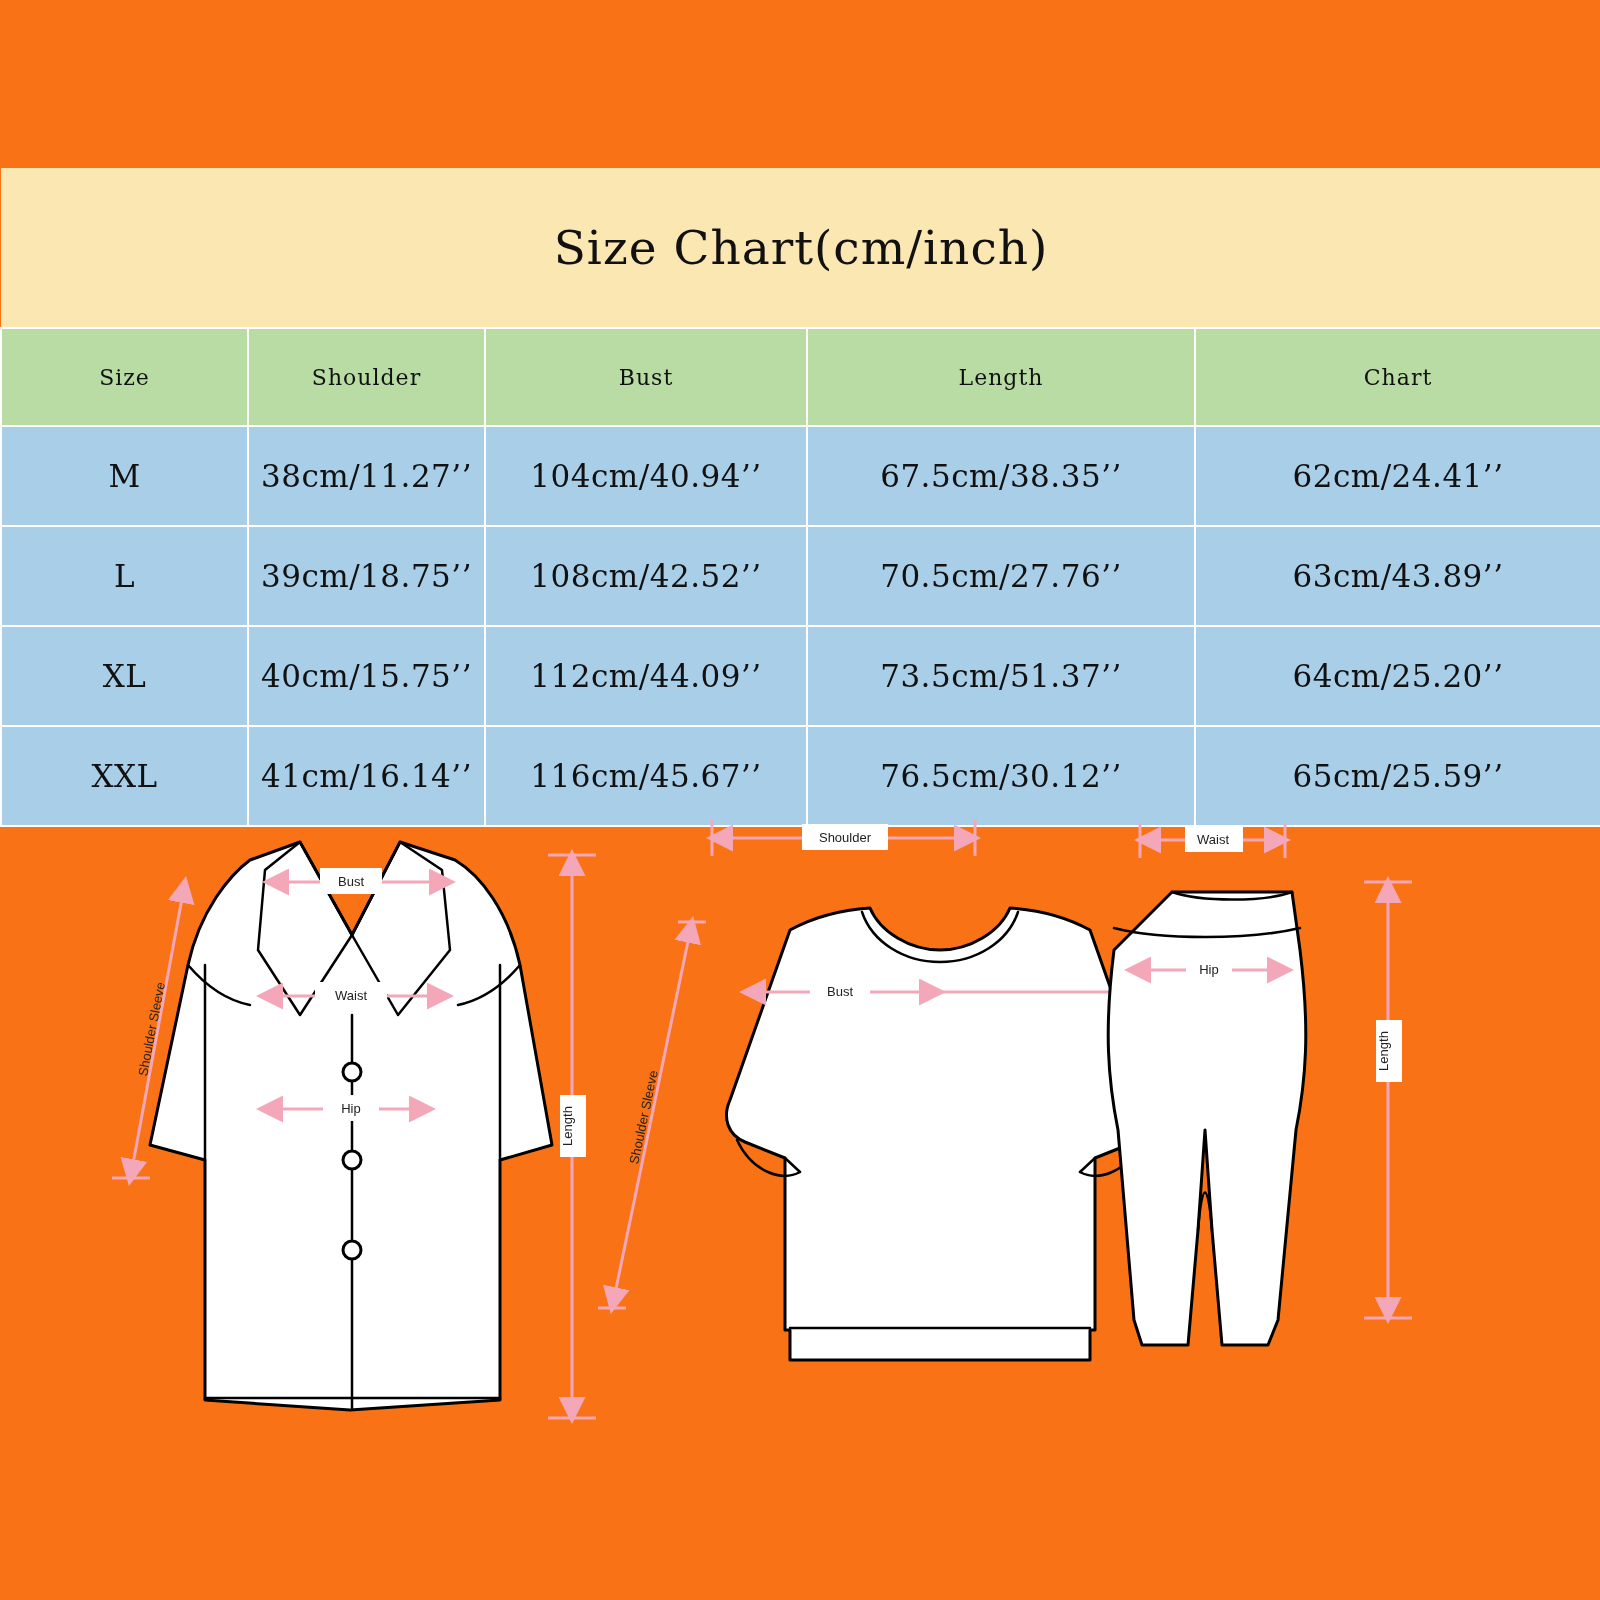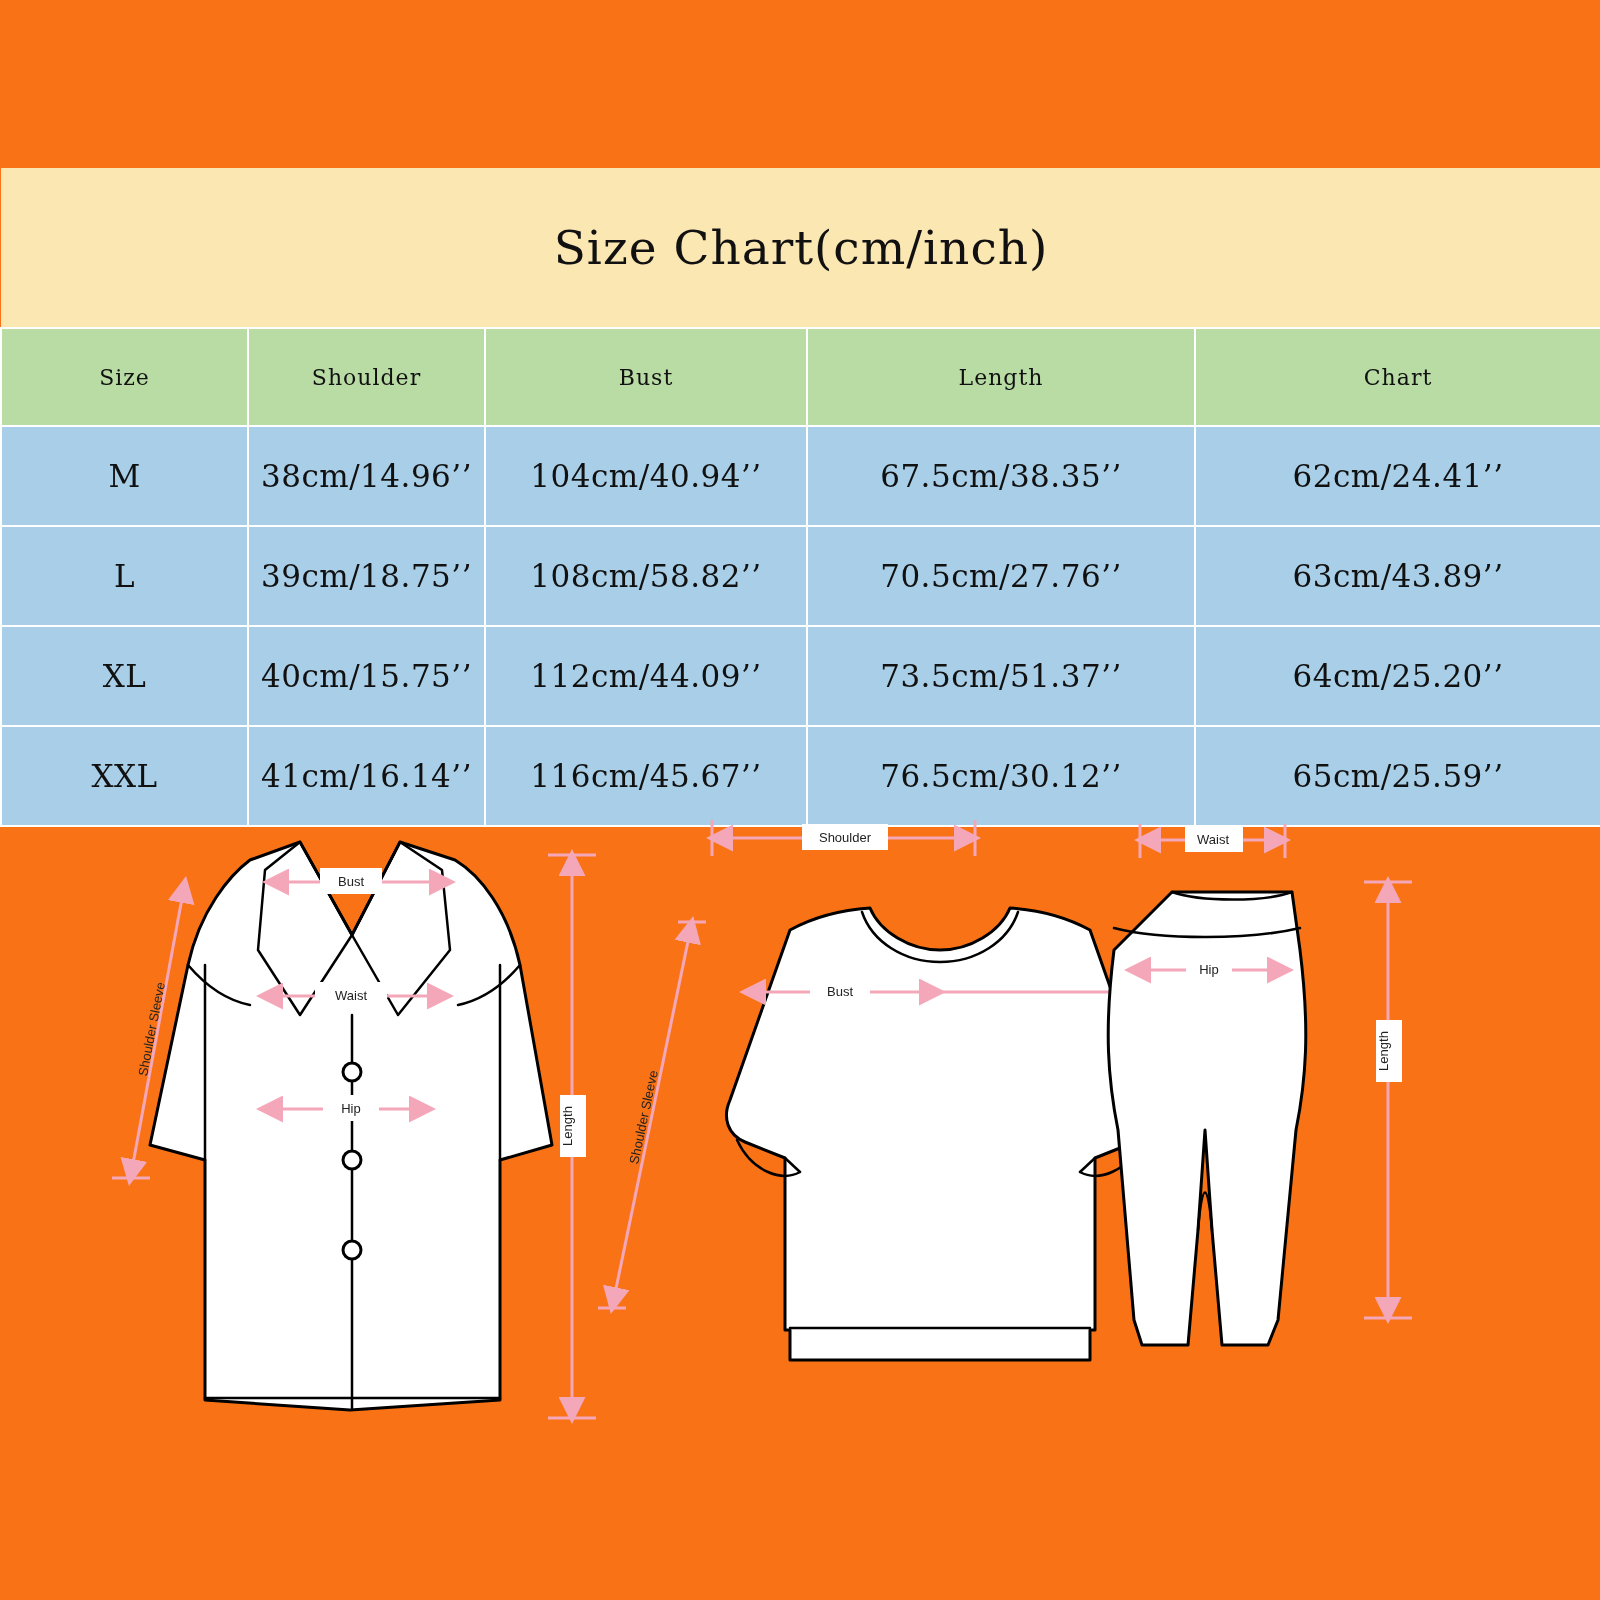--- a/index.html
+++ b/index.html
@@ -135,29 +135,29 @@
         </tr>
         <tr>
           <td class="head-cell">Size</td>
           <td class="head-cell">Shoulder</td>
           <td class="head-cell">Bust</td>
           <td class="head-cell">Length</td>
           <td class="head-cell">Chart</td>
         </tr>
         <tr>
           <td class="body-cell">M</td>
-          <td class="body-cell">38cm/14.96’’</td>
+          <td class="body-cell">38cm/11.27’’</td>
           <td class="body-cell">104cm/40.94’’</td>
           <td class="body-cell">67.5cm/38.35’’</td>
           <td class="body-cell">62cm/24.41’’</td>
         </tr>
         <tr>
           <td class="body-cell">L</td>
           <td class="body-cell">39cm/18.75’’</td>
-          <td class="body-cell">108cm/58.82’’</td>
+          <td class="body-cell">108cm/42.52’’</td>
           <td class="body-cell">70.5cm/27.76’’</td>
           <td class="body-cell">63cm/43.89’’</td>
         </tr>
         <tr>
           <td class="body-cell">XL</td>
           <td class="body-cell">40cm/15.75’’</td>
           <td class="body-cell">112cm/44.09’’</td>
           <td class="body-cell">73.5cm/51.37’’</td>
           <td class="body-cell">64cm/25.20’’</td>
         </tr>

